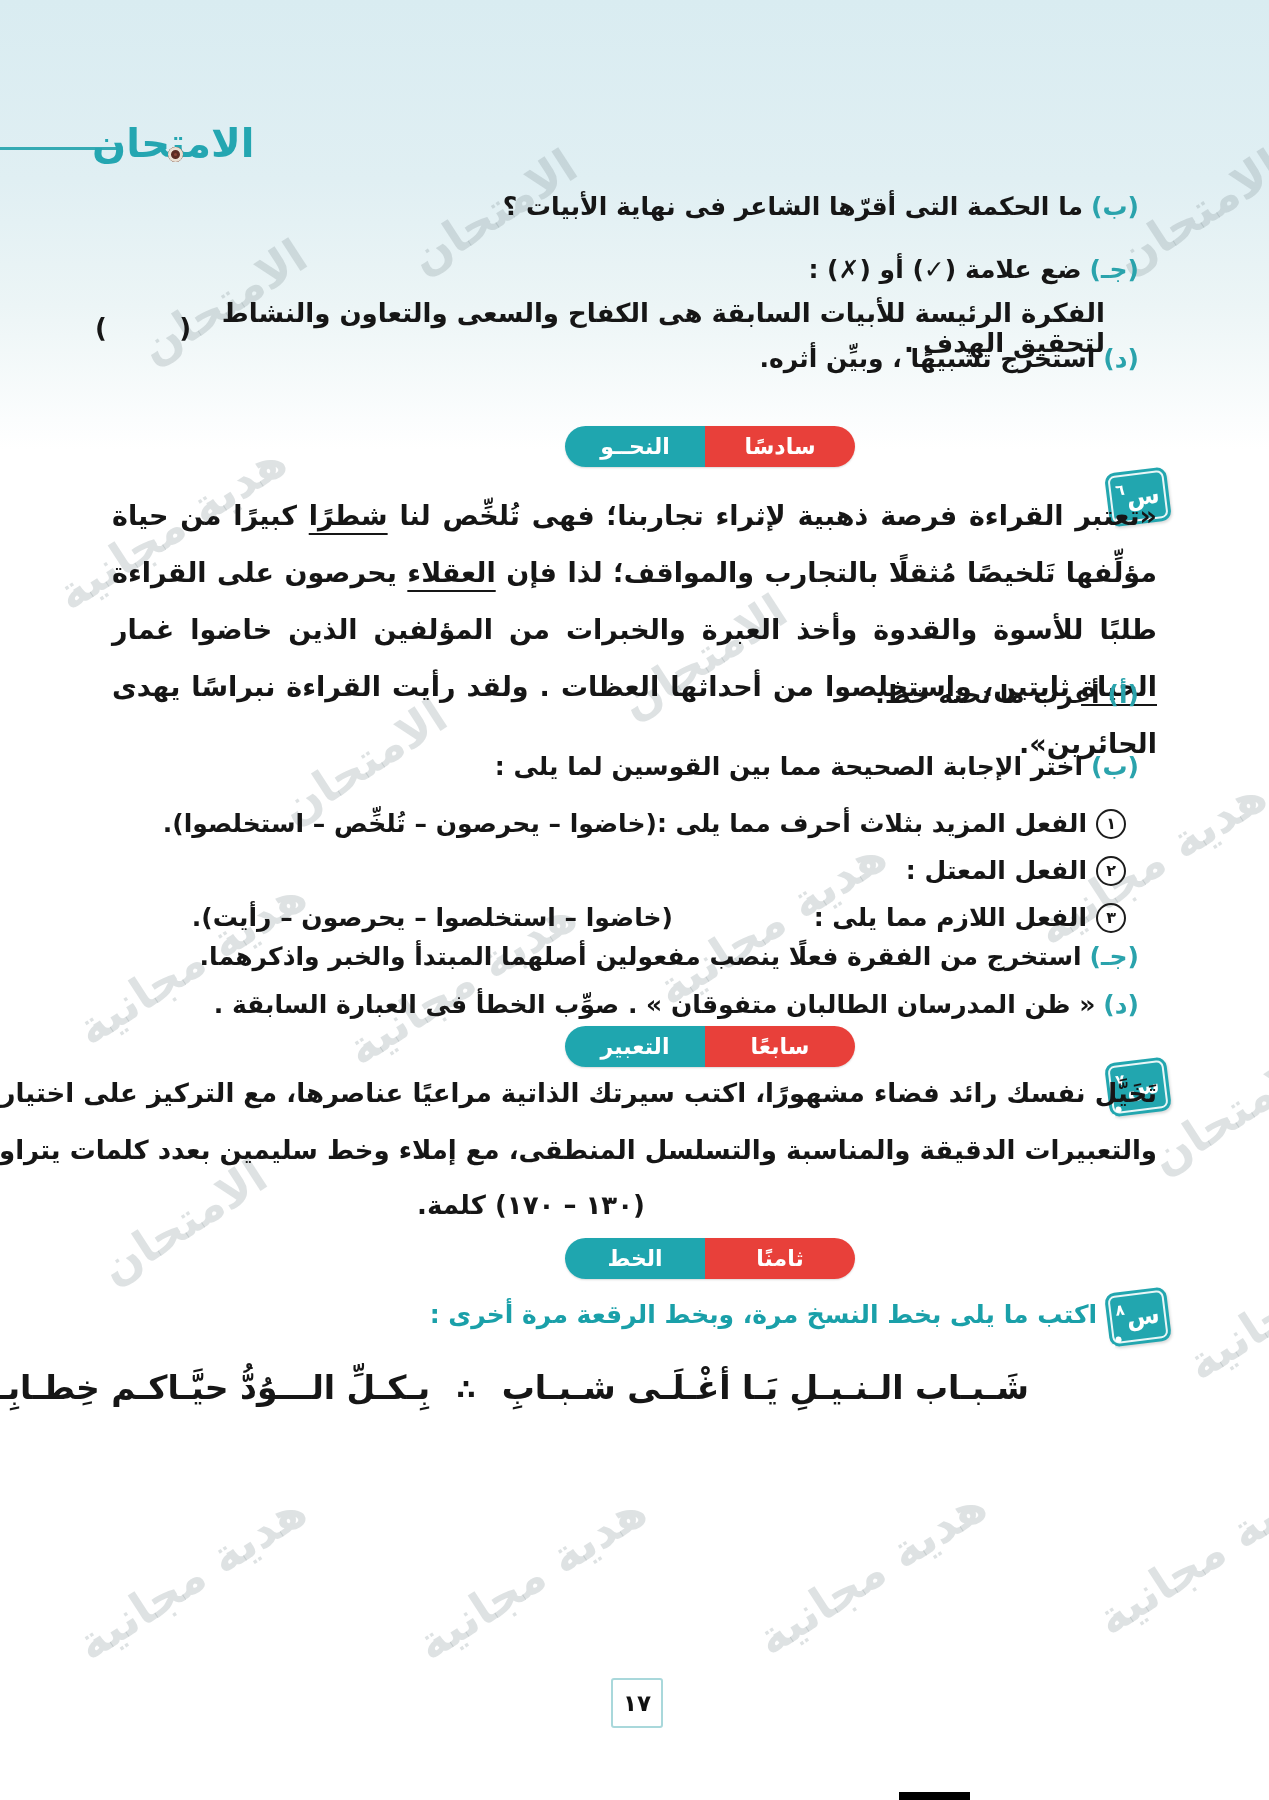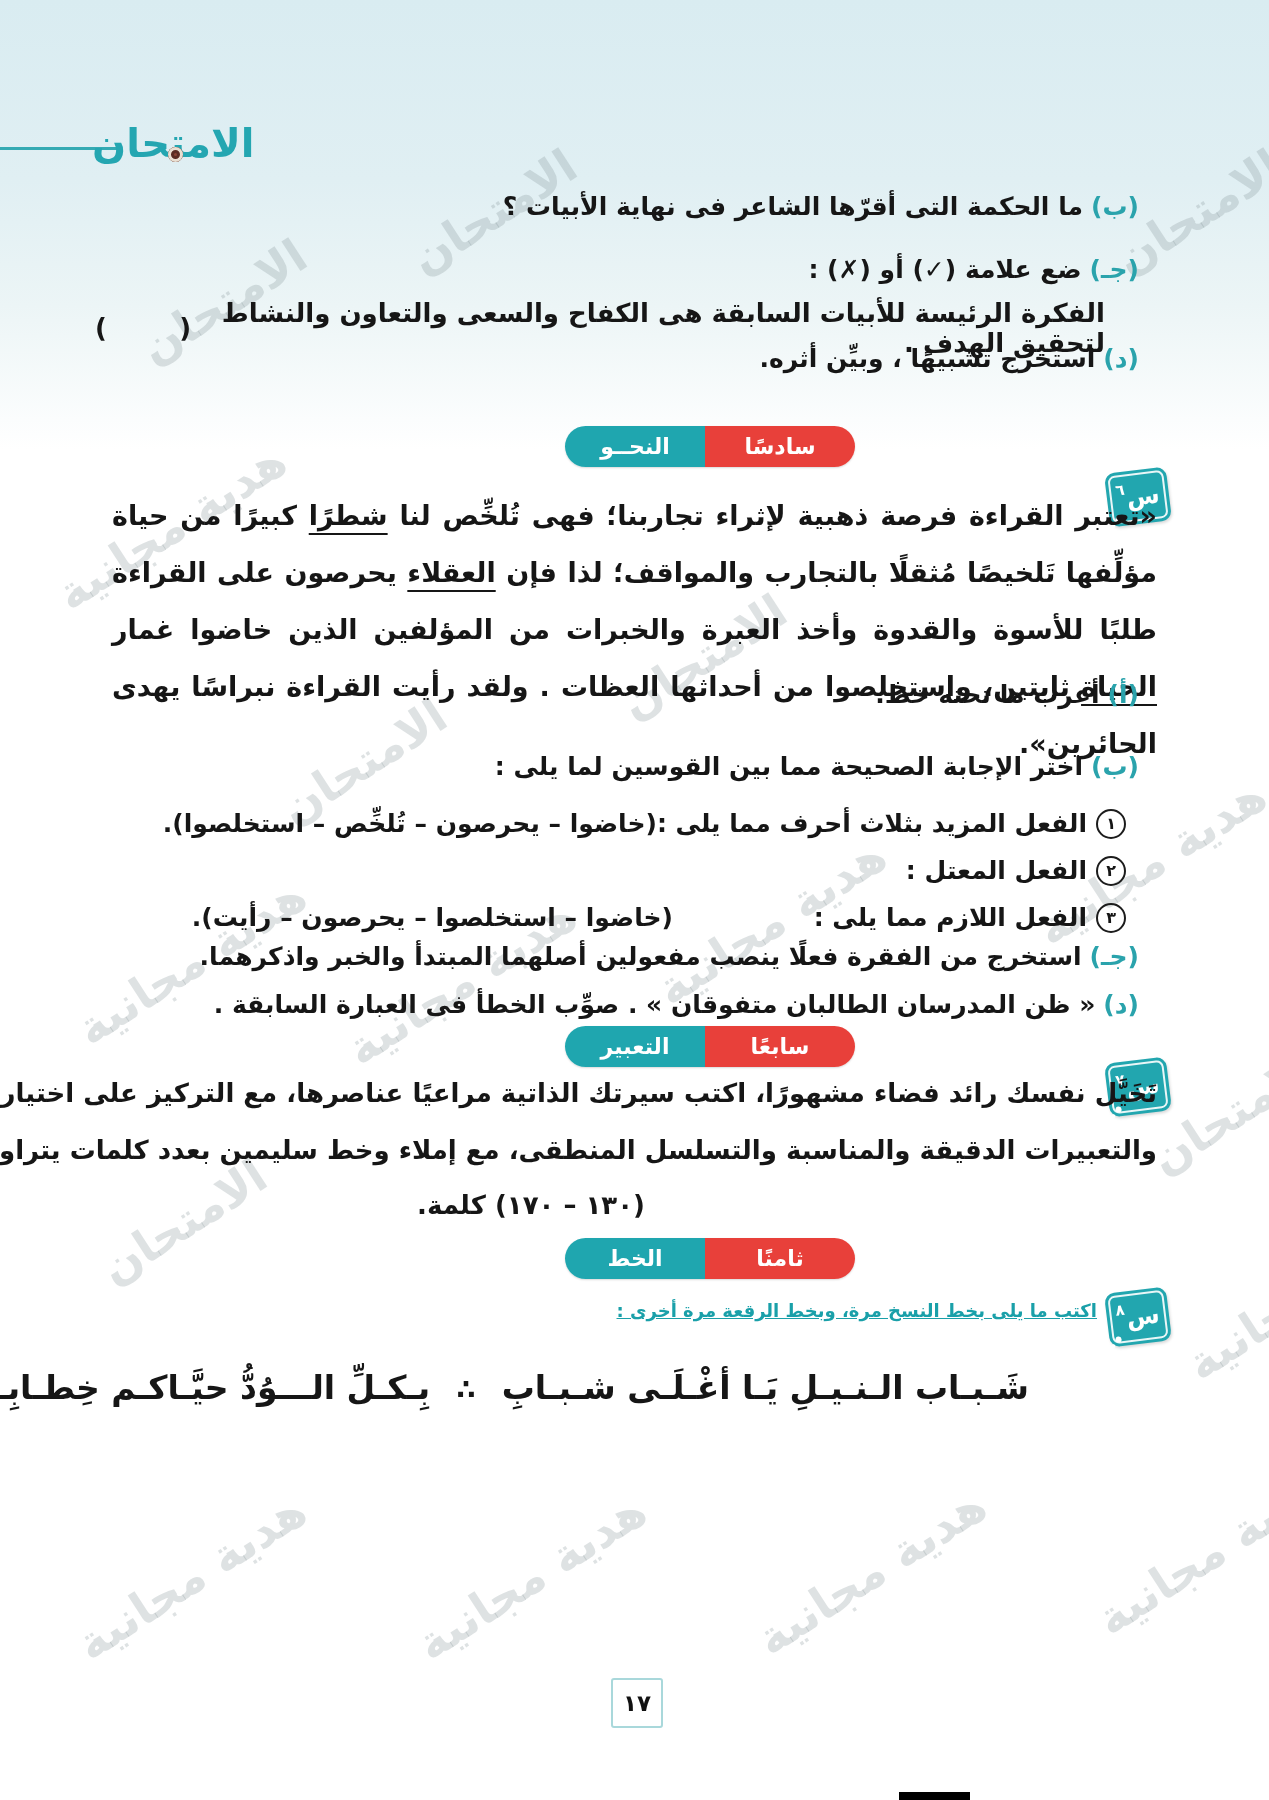--- a/index.html
+++ b/index.html
@@ -75,21 +75,21 @@
   .mcq-row{display:flex;align-items:center;height:47px;font-size:25px;white-space:nowrap;}
   .mcq-label{flex:1;display:flex;align-items:center;}
   .cnum{
     display:inline-flex;width:26px;height:26px;border:2px solid #1c1c1c;border-radius:50%;
     align-items:center;justify-content:center;font-size:16px;margin-left:9px;flex:0 0 auto;
   }
   .mcq-opts{width:565px;text-align:right;}
   
   .expr-line{position:absolute;right:112px;left:100px;font-size:26px;white-space:nowrap;}
   
-  .teal-line{position:absolute;font-size:18px;color:#1aa0a9;white-space:nowrap;text-decoration:underline;}
+  .teal-line{position:absolute;font-size:25px;color:#1aa0a9;white-space:nowrap;}
   .verse{
     position:absolute;top:1368px;left:230px;right:240px;
     font-size:33px;text-align:center;white-space:nowrap;
   }
   .verse .sep{padding:0 26px;font-size:28px;}
   
   .pagenum{
     position:absolute;top:1678px;left:611px;width:48px;height:46px;
     background:#fff;border:2px solid #a9d8db;border-radius:3px;
     display:flex;align-items:center;justify-content:center;font-size:23px;color:#111;

